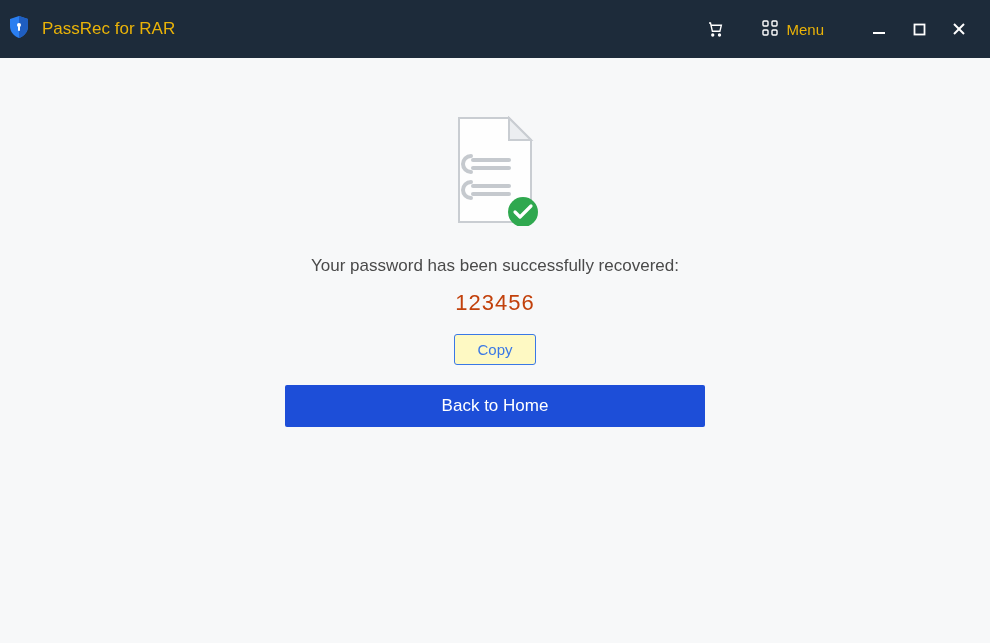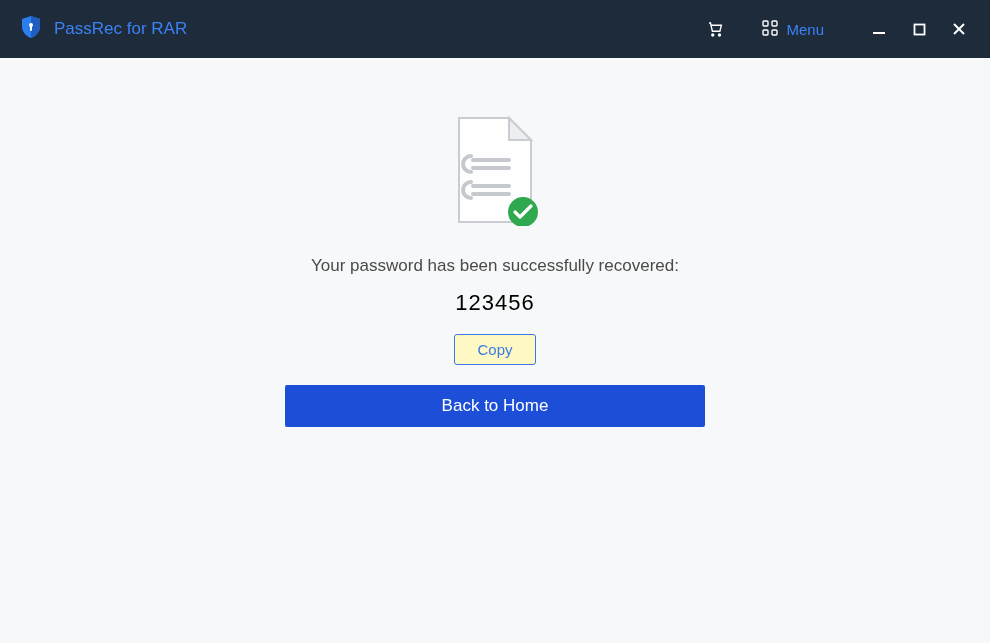--- a/index.html
+++ b/index.html
@@ -3,39 +3,39 @@
   <meta charset="utf-8">
   <style>
     * { margin: 0; padding: 0; box-sizing: border-box; }
     html, body { width: 990px; height: 643px; font-family: "Segoe UI", Arial, sans-serif; background: #fff; }
     .titlebar {
       height: 58px;
       background: #1d2b3a;
       display: flex;
       align-items: center;
       justify-content: space-between;
-      padding-left: 20px;
-      color: #3b82f6;
+      padding-left: 8px;
+      color: #eab308;
     }
     .titlebar-left { display: flex; align-items: center; gap: 12px; }
     .app-title { font-size: 17px; font-weight: 400; }
     .titlebar-right { display: flex; align-items: center; gap: 38px; padding-right: 22px; }
     .win-ctrl { display: flex; align-items: center; gap: 22px; margin-left: 8px; }
     .win-ctrl span, .titlebar-icon { display: inline-flex; align-items: center; justify-content: center; width: 18px; height: 18px; cursor: pointer; }
     .menu-wrap { display: flex; align-items: center; gap: 8px; cursor: pointer; font-size: 15px; }
     .content {
       height: calc(643px - 58px);
       background: #f7f8f9;
       display: flex;
       flex-direction: column;
       align-items: center;
       padding-top: 58px;
     }
     .msg { color: #4a4a4a; font-size: 17px; margin-top: 26px; }
-    .password { color: #000000; font-size: 22px; margin-top: 14px; letter-spacing: 1px; }
+    .password { color: #c2410c; font-size: 22px; margin-top: 14px; letter-spacing: 1px; }
     .copy-btn {
       margin-top: 18px;
       border: 1px solid #3a78e6;
       background: #fef9c3;
       color: #3a78e6;
       font-size: 15px;
       padding: 6px 22px;
       border-radius: 3px;
       cursor: pointer;
     }

